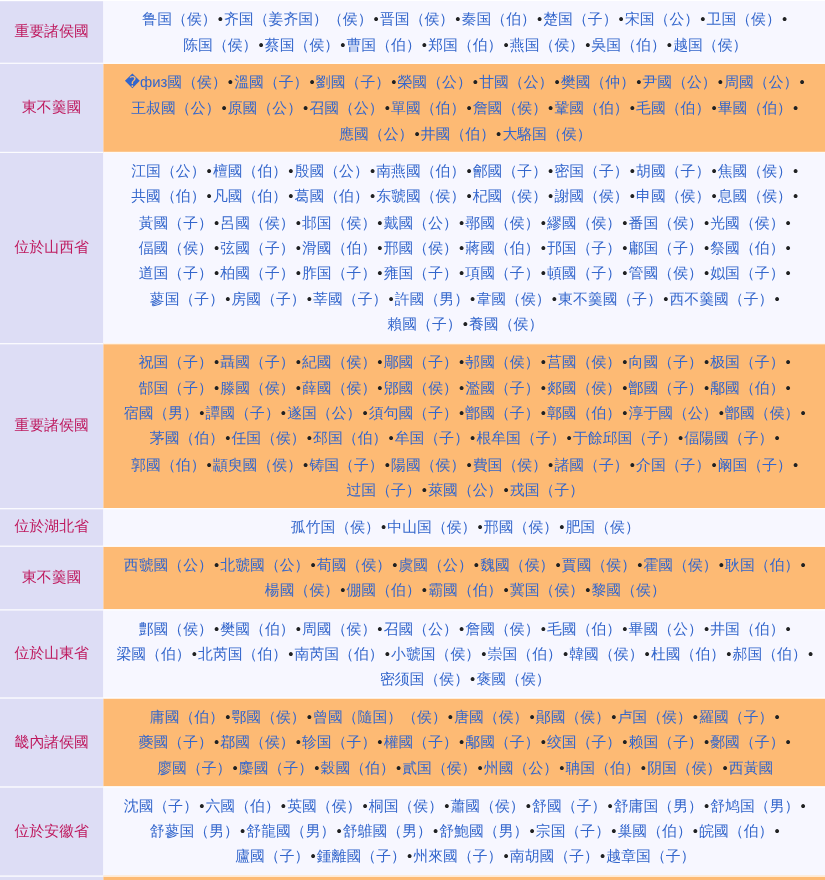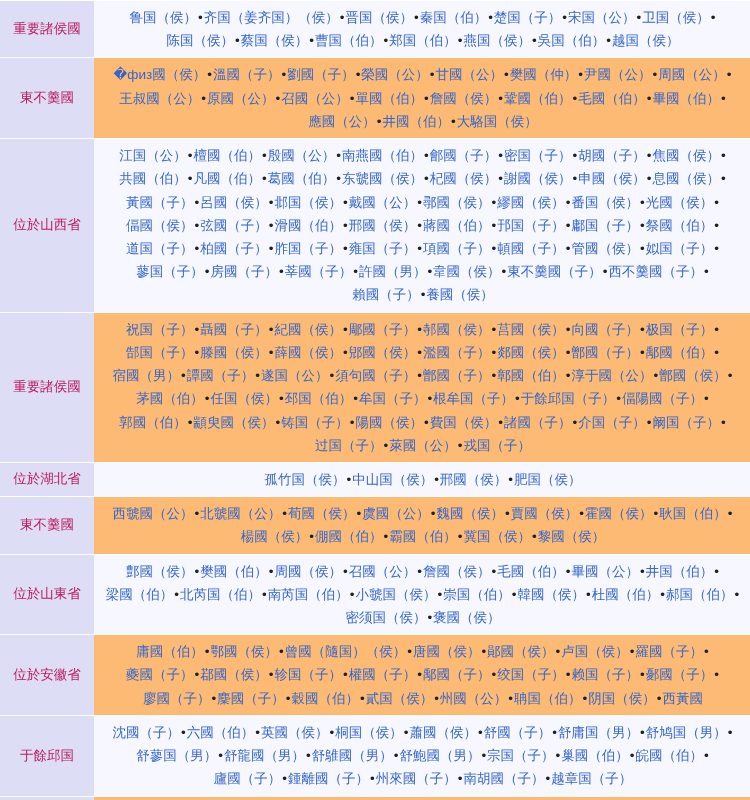--- a/index.html
+++ b/index.html
@@ -82,25 +82,25 @@
       </tr>
       <tr>
         <th class="group">東不羹國</th>
         <td class="list even"><span class="entry">西虢國（公）</span><span class="sep">•</span><span class="entry">北虢國（公）</span><span class="sep">•</span><span class="entry">荀國（侯）</span><span class="sep">•</span><span class="entry">虞國（公）</span><span class="sep">•</span><span class="entry">魏國（侯）</span><span class="sep">•</span><span class="entry">賈國（侯）</span><span class="sep">•</span><span class="entry">霍國（侯）</span><span class="sep">•</span><span class="entry">耿国（伯）</span><span class="sep">•</span><span class="entry">楊國（侯）</span><span class="sep">•</span><span class="entry">倗國（伯）</span><span class="sep">•</span><span class="entry">霸國（伯）</span><span class="sep">•</span><span class="entry">冀国（侯）</span><span class="sep">•</span><span class="entry">黎國（侯）</span></td>
       </tr>
       <tr>
         <th class="group">位於山東省</th>
         <td class="list odd"><span class="entry">鄷國（侯）</span><span class="sep">•</span><span class="entry">樊國（伯）</span><span class="sep">•</span><span class="entry">周國（侯）</span><span class="sep">•</span><span class="entry">召國（公）</span><span class="sep">•</span><span class="entry">詹國（侯）</span><span class="sep">•</span><span class="entry">毛國（伯）</span><span class="sep">•</span><span class="entry">畢國（公）</span><span class="sep">•</span><span class="entry">井国（伯）</span><span class="sep">•</span><span class="entry">梁國（伯）</span><span class="sep">•</span><span class="entry">北芮国（伯）</span><span class="sep">•</span><span class="entry">南芮国（伯）</span><span class="sep">•</span><span class="entry">小虢国（侯）</span><span class="sep">•</span><span class="entry">崇国（伯）</span><span class="sep">•</span><span class="entry">韓國（侯）</span><span class="sep">•</span><span class="entry">杜國（伯）</span><span class="sep">•</span><span class="entry">郝国（伯）</span><span class="sep">•</span><span class="entry">密须国（侯）</span><span class="sep">•</span><span class="entry">褒國（侯）</span></td>
       </tr>
       <tr>
-        <th class="group">位於安徽省</th>
+        <th class="group">畿內諸侯國</th>
         <td class="list even"><span class="entry">庸國（伯）</span><span class="sep">•</span><span class="entry">鄂國（侯）</span><span class="sep">•</span><span class="entry">曾國（隨国）（侯）</span><span class="sep">•</span><span class="entry">唐國（侯）</span><span class="sep">•</span><span class="entry">鄖國（侯）</span><span class="sep">•</span><span class="entry">卢国（侯）</span><span class="sep">•</span><span class="entry">羅國（子）</span><span class="sep">•</span><span class="entry">夔國（子）</span><span class="sep">•</span><span class="entry">鄀國（侯）</span><span class="sep">•</span><span class="entry">轸国（子）</span><span class="sep">•</span><span class="entry">權國（子）</span><span class="sep">•</span><span class="entry">鄅國（子）</span><span class="sep">•</span><span class="entry">绞国（子）</span><span class="sep">•</span><span class="entry">赖国（子）</span><span class="sep">•</span><span class="entry">鄾國（子）</span><span class="sep">•</span><span class="entry">廖國（子）</span><span class="sep">•</span><span class="entry">麇國（子）</span><span class="sep">•</span><span class="entry">穀國（伯）</span><span class="sep">•</span><span class="entry">貳国（侯）</span><span class="sep">•</span><span class="entry">州國（公）</span><span class="sep">•</span><span class="entry">聃国（伯）</span><span class="sep">•</span><span class="entry">阴国（侯）</span><span class="sep">•</span><span class="entry">西黃國</span></td>
       </tr>
       <tr>
-        <th class="group">于餘邱国</th>
+        <th class="group">位於安徽省</th>
         <td class="list odd"><span class="entry">沈國（子）</span><span class="sep">•</span><span class="entry">六國（伯）</span><span class="sep">•</span><span class="entry">英國（侯）</span><span class="sep">•</span><span class="entry">桐国（侯）</span><span class="sep">•</span><span class="entry">蕭國（侯）</span><span class="sep">•</span><span class="entry">舒國（子）</span><span class="sep">•</span><span class="entry">舒庸国（男）</span><span class="sep">•</span><span class="entry">舒鸠国（男）</span><span class="sep">•</span><span class="entry">舒蓼国（男）</span><span class="sep">•</span><span class="entry">舒龍國（男）</span><span class="sep">•</span><span class="entry">舒鵻國（男）</span><span class="sep">•</span><span class="entry">舒鮑國（男）</span><span class="sep">•</span><span class="entry">宗国（子）</span><span class="sep">•</span><span class="entry">巢國（伯）</span><span class="sep">•</span><span class="entry">皖國（伯）</span><span class="sep">•</span><span class="entry">廬國（子）</span><span class="sep">•</span><span class="entry">鍾離國（子）</span><span class="sep">•</span><span class="entry">州來國（子）</span><span class="sep">•</span><span class="entry">南胡國（子）</span><span class="sep">•</span><span class="entry">越章国（子）</span></td>
       </tr>
       <tr>
         <th class="group">位於江蘇省</th>
         <td class="list even"></td>
       </tr>
     </tbody>
 </table>
 
 </body></html>

